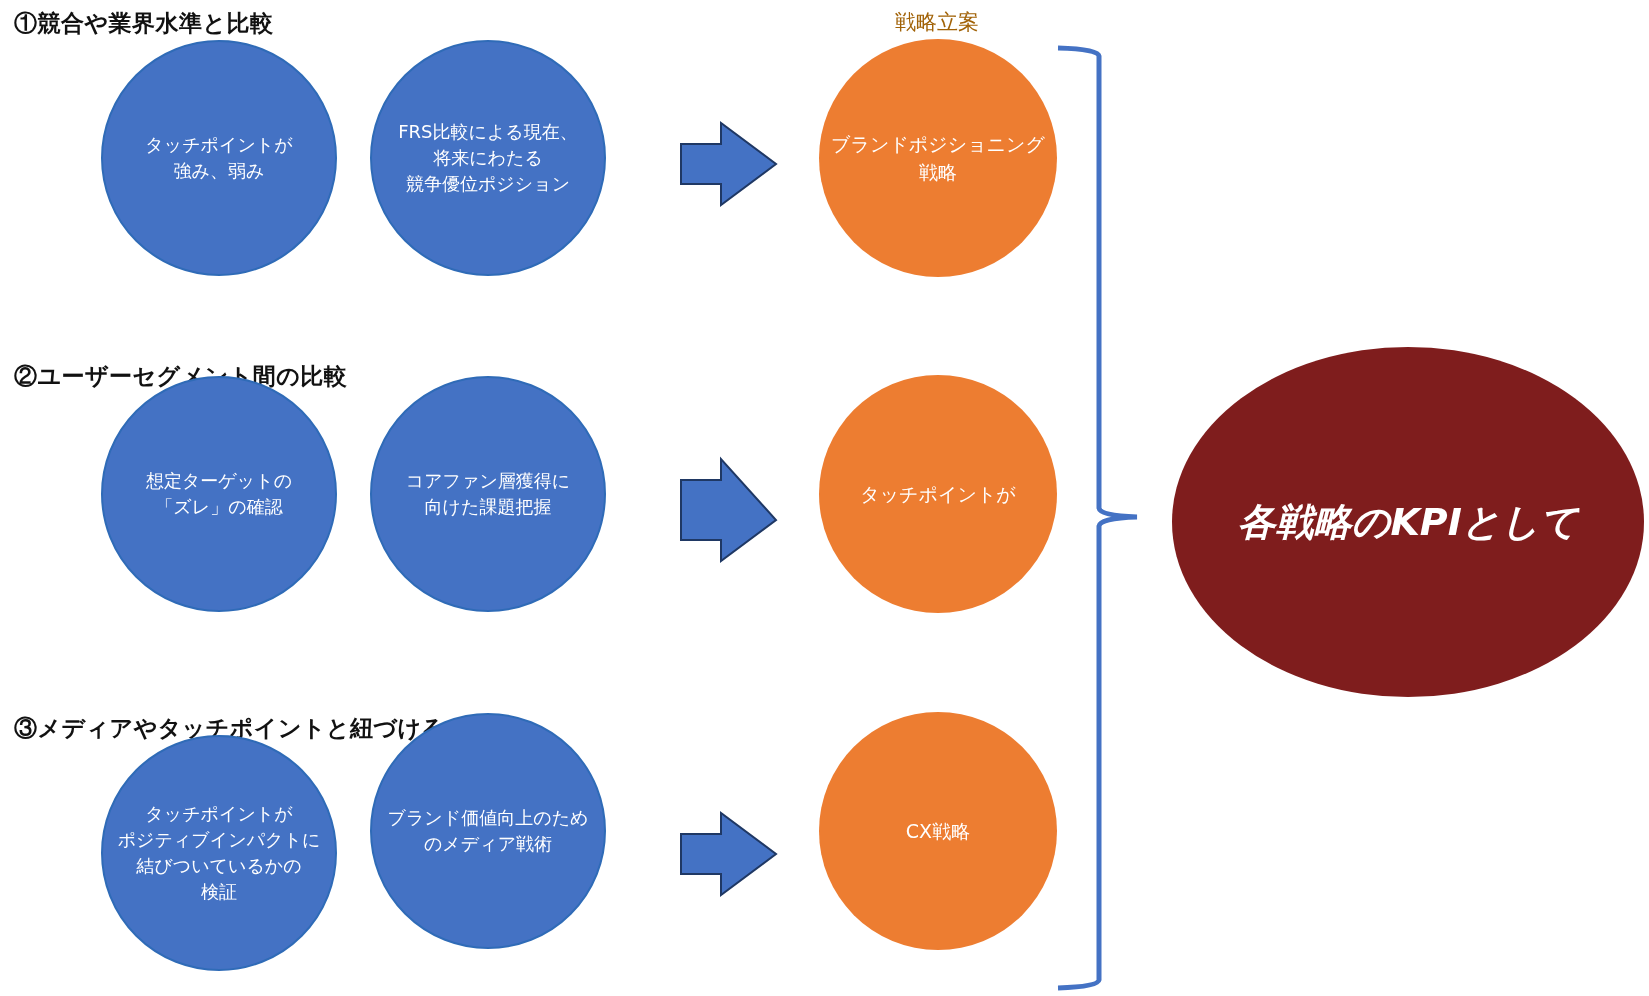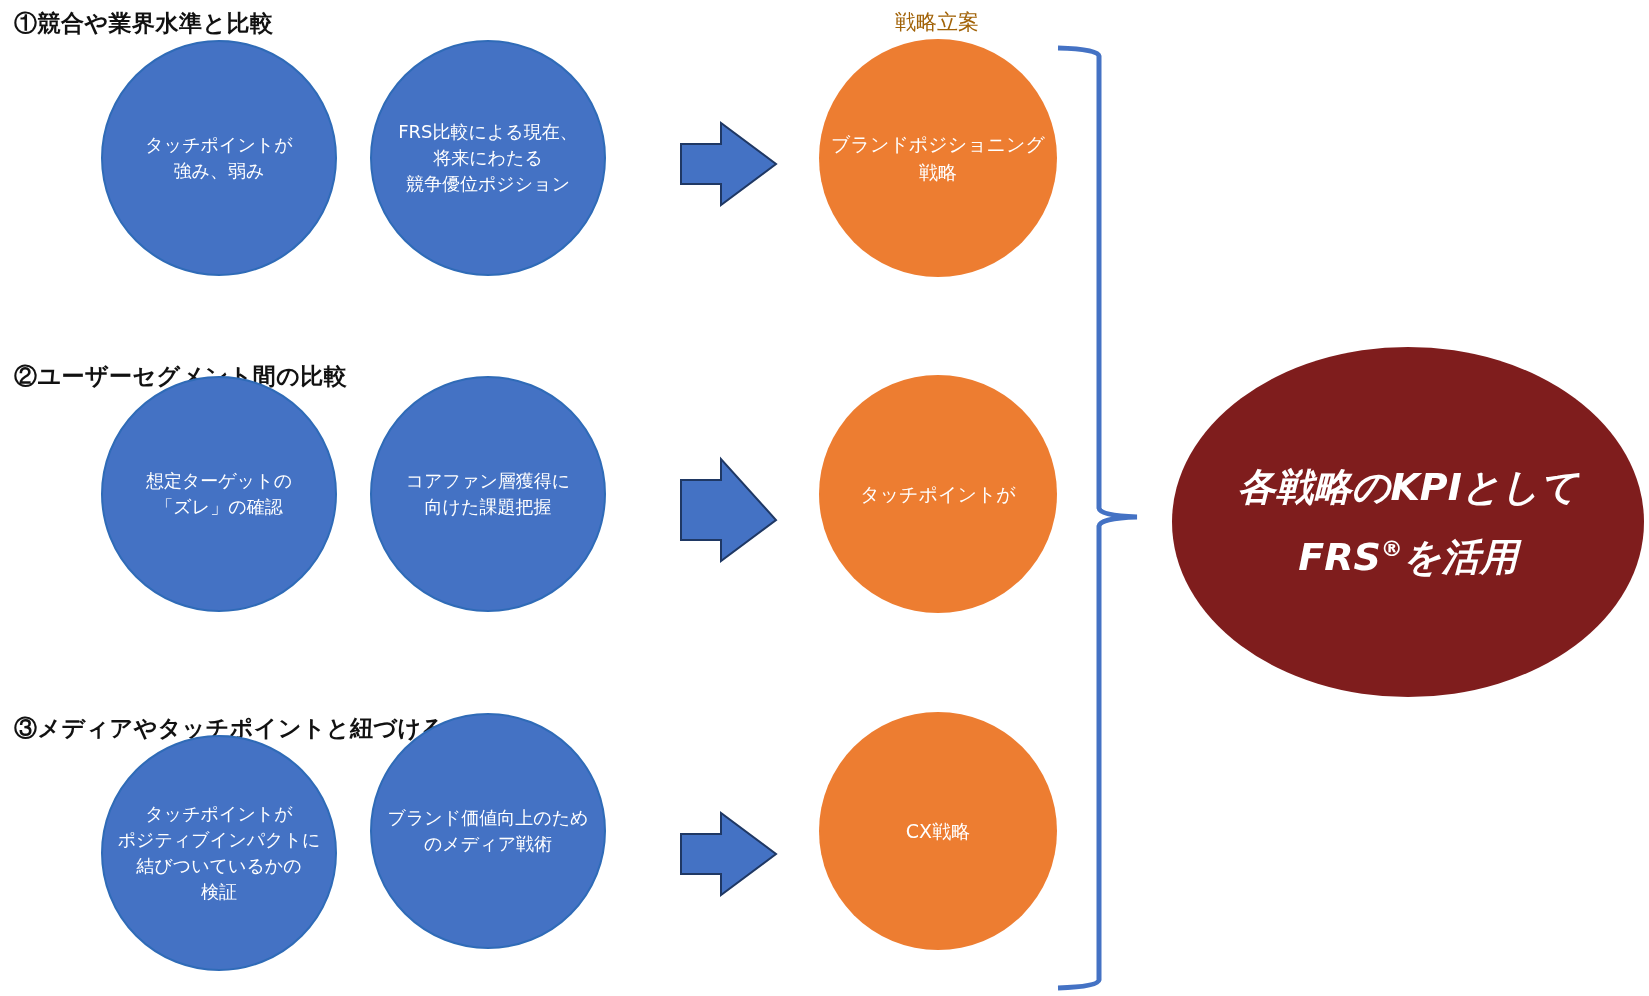--- a/index.html
+++ b/index.html
@@ -72,15 +72,14 @@
   </g>
   <g>
     <polygon points="681,834 721,834 721,813 776,854 721,895 721,874 681,874" fill="#4472c4" stroke="#1f3864" stroke-width="2"></polygon>
   </g>
   <path d="M1058,48 Q1098,49 1099,56 L1099,508 Q1100,516 1137,517 Q1100,518 1099,526 L1099,980 Q1098,987 1058,988" fill="none" stroke="#4472c4" stroke-width="5" stroke-linecap="butt"></path>
 </svg>
 
 <div class="green">
   <div>
     <div>各戦略のKPIとして</div>
-    <div><span>FRS</span><sup>®</sup><span>を活用</span></div>
   </div>
 </div>
 
 </body></html>

